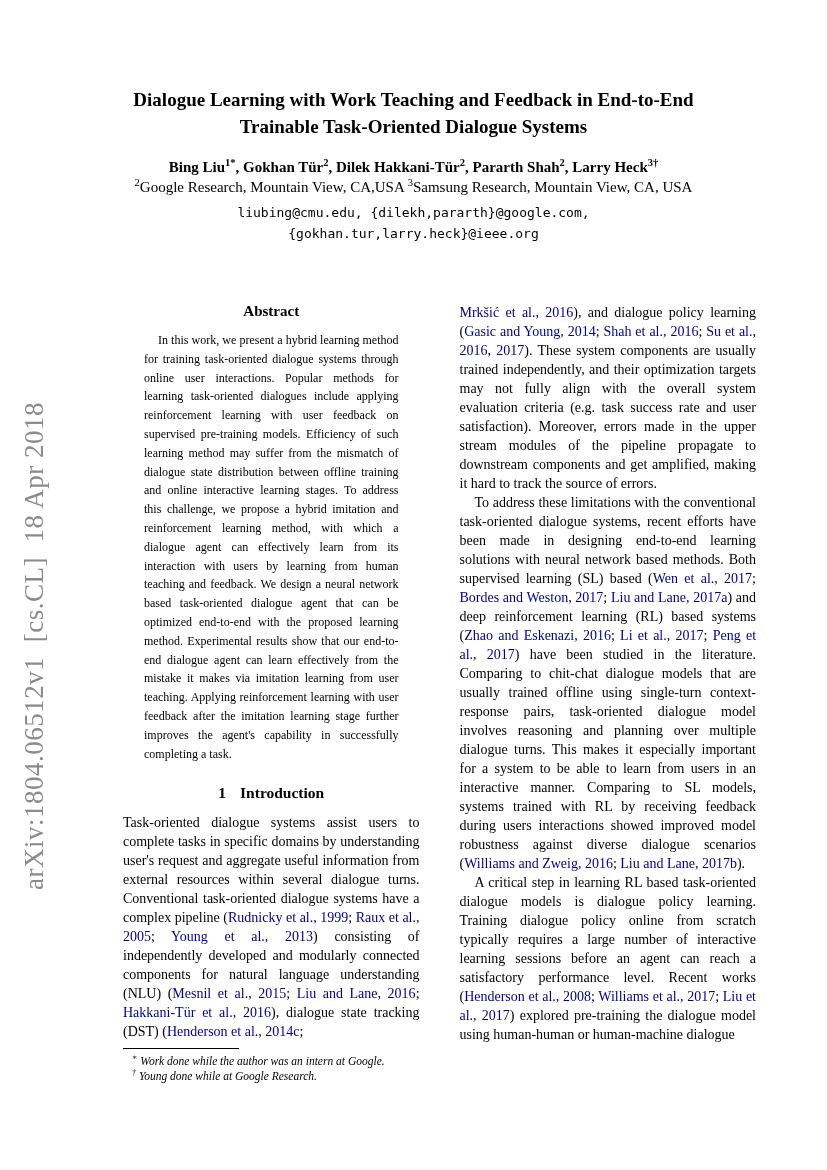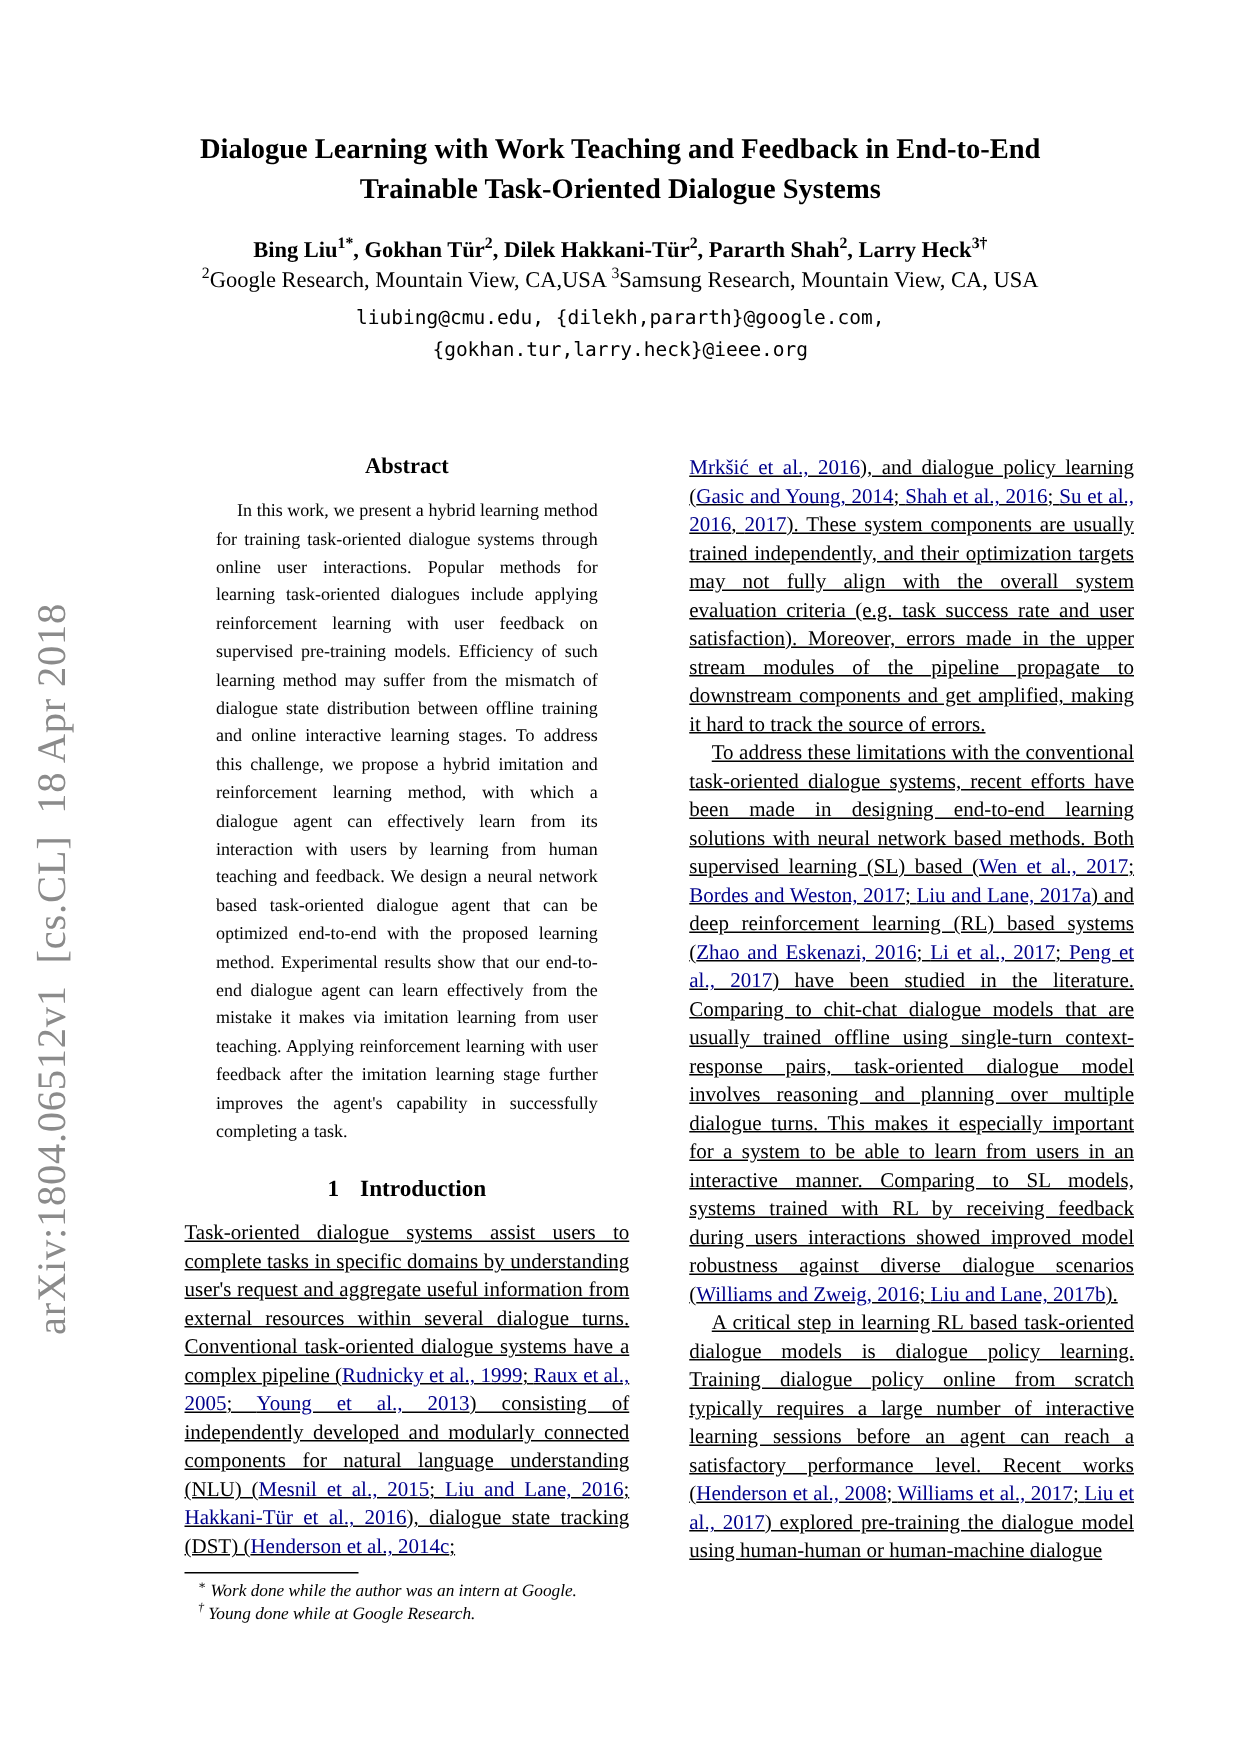--- a/index.html
+++ b/index.html
@@ -53,21 +53,21 @@
     padding: 0 21px;
     font-size: 12px; line-height: 18.8px;
     text-align: justify;
     text-indent: 14px;
     margin-bottom: 15px;
   }
 
   .section-heading { font-size: 15.5px; font-weight: bold; margin: 6px 0 11px 0; text-align: center; }
   .sec-num { display: inline-block; margin-right: 14px; }
 
-  .body-par { font-size: 14px; line-height: 19px; text-align: justify; margin: 0; text-decoration: underline; }
+  .body-par { font-size: 14px; line-height: 19px; text-align: justify; margin: 0; }
   .body-par.indent { text-indent: 15px; }
 
   .cite { color: var(--cite, #00008B); cursor: pointer; }
 
   .footnotes { margin-top: auto; padding-top: 6px; font-style: italic; }
   .fn-rule { width: 116px; border-top: 1px solid #000; margin-bottom: 5px; }
   .footnote { font-size: 11.5px; line-height: 14.5px; text-indent: 9px; text-align: justify; }
 </style>
 </head>
 <body>

